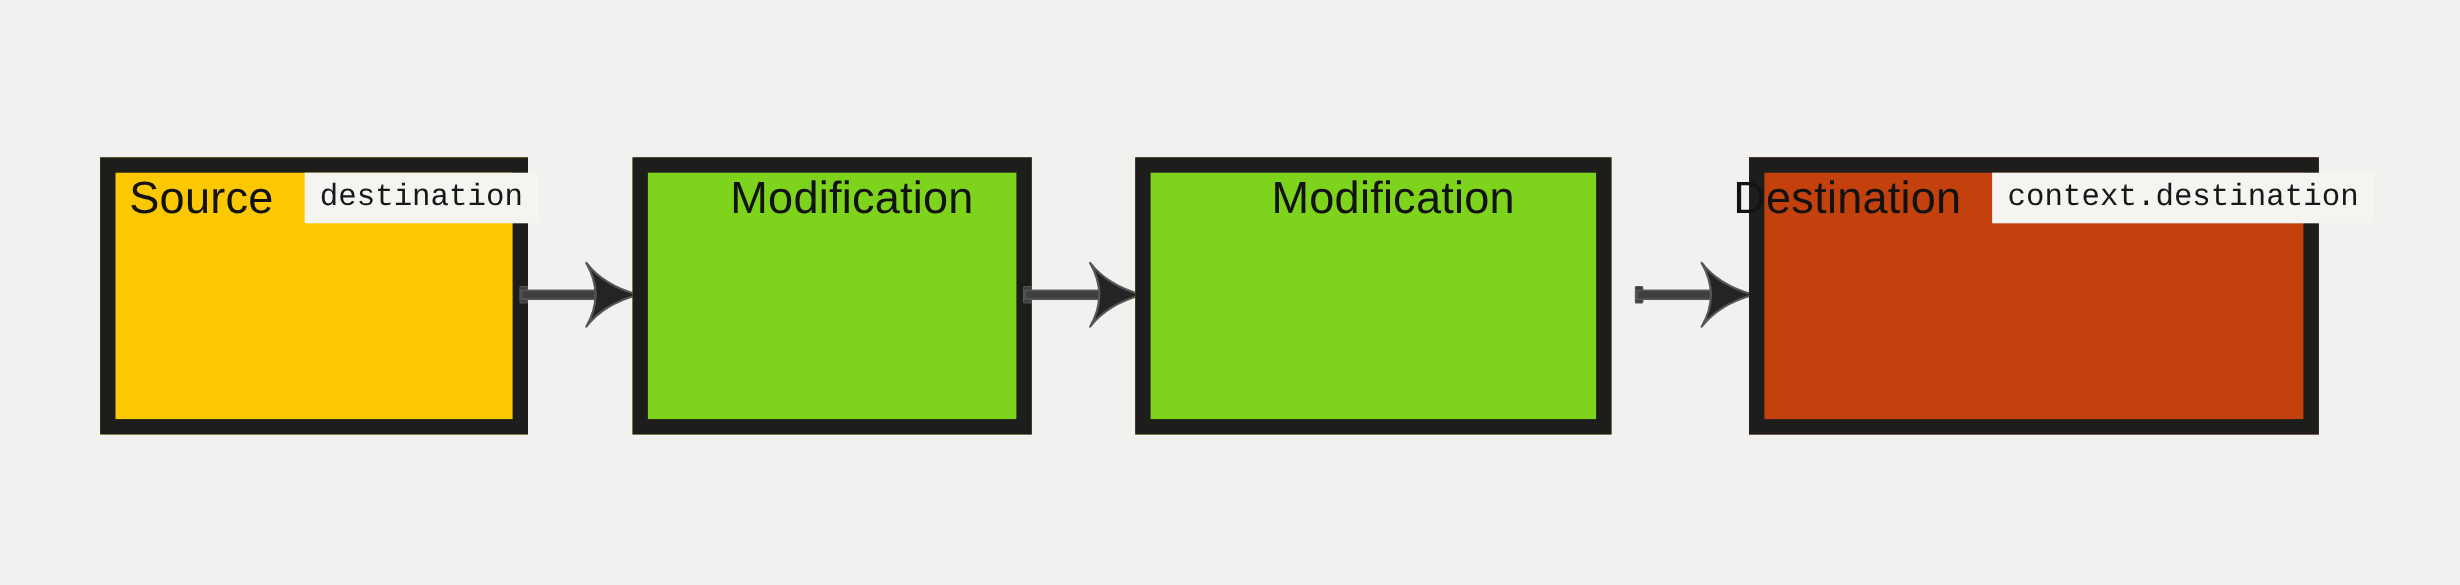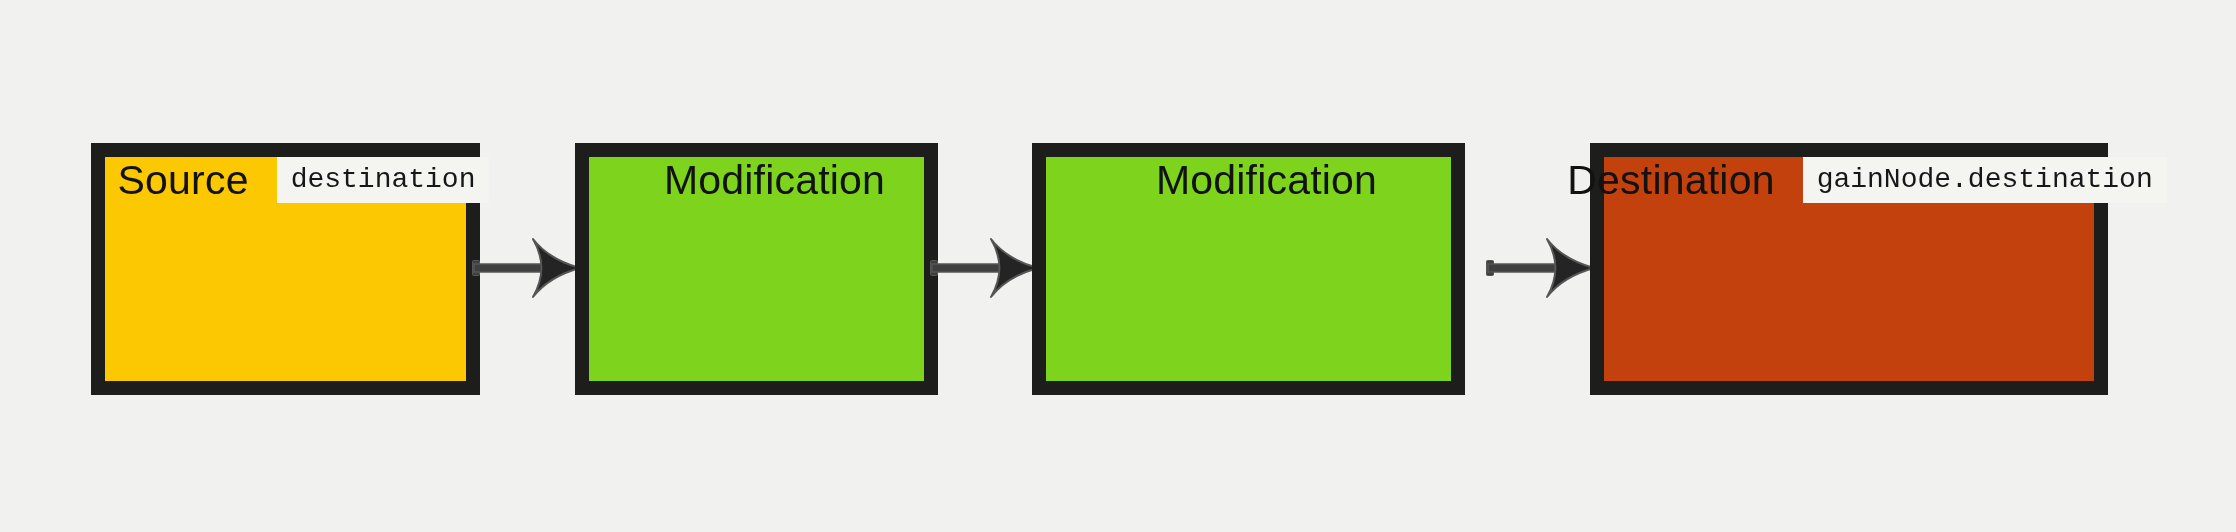--- a/index.html
+++ b/index.html
@@ -111,16 +111,16 @@
   <div class="arrow arrow-3">
     <svg viewBox="0 0 110 64">
       <rect class="tail" x="0.5" y="24.5" width="7" height="15" rx="1"></rect>
       <rect class="shaft" x="2" y="28" width="78" height="8"></rect>
       <path class="head" d="M108,32 C88,26.5 71,16 61,3 C72,22 72,42 61,61 C71,48 88,37.5 108,32 Z"></path>
     </svg>
   </div>
 
   <div class="node node-4" style="background-color: #c2410c;">
     <div class="node-title">Destination</div>
-    <div class="node-chip">gainNode.destination</div>
+    <div class="node-chip">context.destination</div>
   </div>
 
 </div>
 
 </body></html>

